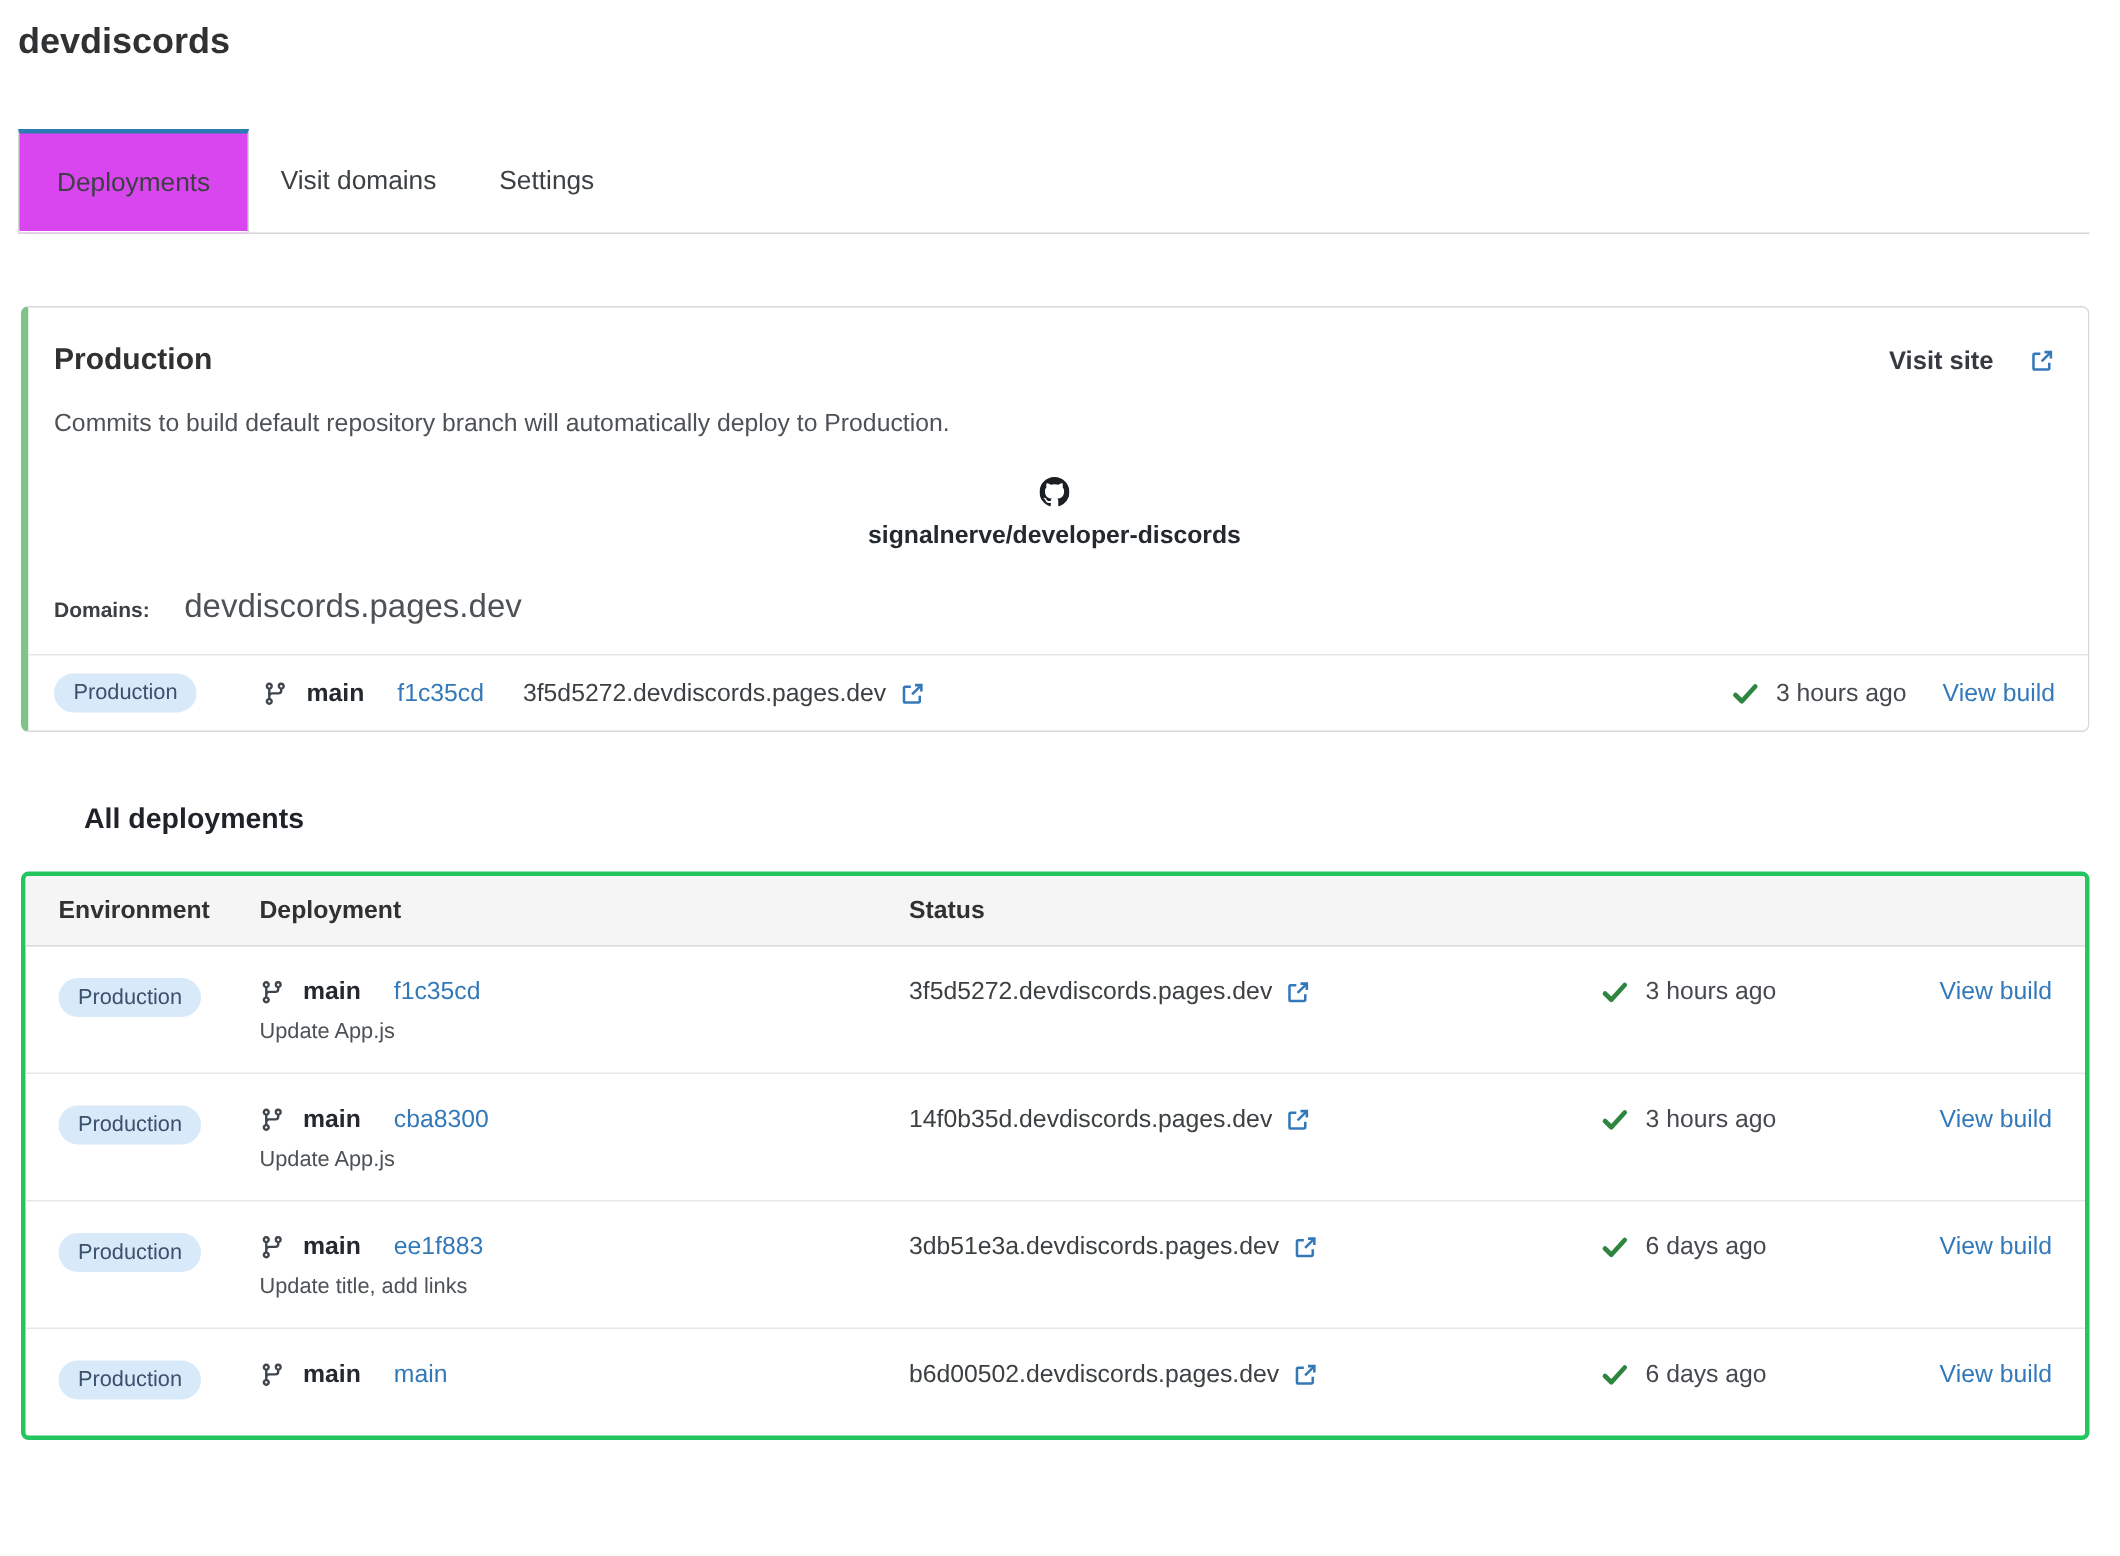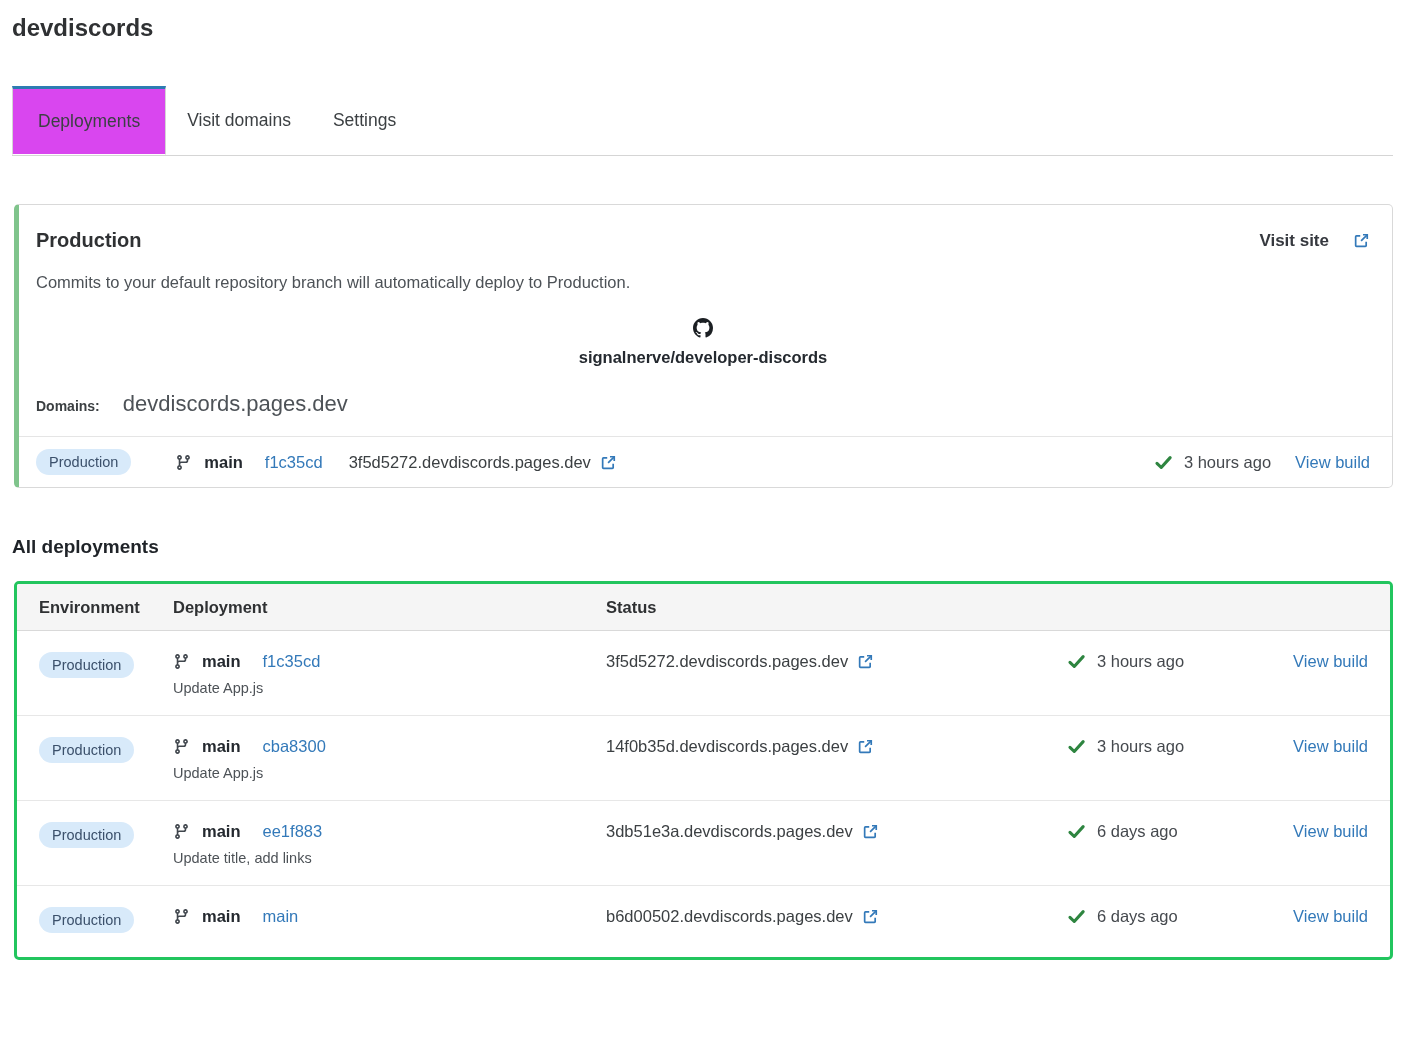--- a/index.html
+++ b/index.html
@@ -57,21 +57,21 @@
   }
   .branch-icon { margin-left: 44px; display: inline-flex; }
   .branch-name { margin-left: 12px; font-size: 16.5px; font-weight: 700; color: #24292f; }
   .commit-link { margin-left: 22px; font-size: 16.5px; }
   .deploy-url { margin-left: 26px; display: inline-flex; align-items: center; gap: 9px; font-size: 16.5px; color: #3c4043; }
   .status-group { margin-left: auto; display: flex; align-items: center; }
   .time-text { margin-left: 11px; font-size: 16.5px; color: #45494e; }
   .view-build { margin-left: 24px; font-size: 16.5px; }
 
   
-  .section-heading { margin-top: 48px; font-size: 19px; font-weight: 700; color: #1f2328; }
+  .section-heading { margin-top: 48px; font-size: 19px; font-weight: 700; color: #1f2328; margin-left: 44px; }
   .deploy-table {
     margin: 23px 0 0 2px;
     border: 3px solid #22c55e;
     border-radius: 5px;
     overflow: hidden;
   }
   .t-header {
     display: grid; grid-template-columns: 134px 433px 461px 1fr;
     background: #f5f5f5; padding: 0 22px; height: 47px; align-items: center;
     border-bottom: 1px solid #d9d9d9;
@@ -130,21 +130,21 @@
       <h2 class="prod-title">Production</h2>
       <a class="visit-site">
         <span>Visit site</span>
         <span>
           <svg width="17" height="17" viewBox="0 0 16 16">
               <use href="#icon-external"></use>
             </svg>
         </span>
       </a>
     </div>
-    <p class="prod-desc">Commits to your default repository branch will automatically deploy to Production.</p>
+    <p class="prod-desc">Commits to build default repository branch will automatically deploy to Production.</p>
     <div class="repo-row">
       <span>
         <svg width="20" height="20" viewBox="0 0 16 16">
             <path fill="#1b1f23" d="M8 0C3.58 0 0 3.58 0 8c0 3.54 2.29 6.53 5.47 7.59.4.07.55-.17.55-.38 0-.19-.01-.82-.01-1.49-2.01.37-2.53-.49-2.69-.94-.09-.23-.48-.94-.82-1.13-.28-.15-.68-.52-.01-.53.63-.01 1.08.58 1.23.82.72 1.21 1.87.87 2.33.66.07-.52.28-.87.51-1.07-1.78-.2-3.64-.89-3.64-3.95 0-.87.31-1.59.82-2.15-.08-.2-.36-1.02.08-2.12 0 0 .67-.21 2.2.82.64-.18 1.32-.27 2-.27s1.36.09 2 .27c1.53-1.04 2.2-.82 2.2-.82.44 1.1.16 1.92.08 2.12.51.56.82 1.27.82 2.15 0 3.07-1.87 3.75-3.65 3.95.29.25.54.73.54 1.48 0 1.07-.01 1.93-.01 2.2 0 .21.15.46.55.38A8.012 8.012 0 0 0 16 8c0-4.42-3.58-8-8-8z"></path>
           </svg>
       </span>
       <span>signalnerve/developer-discords</span>
     </div>
     <div class="domains-row">
       <span class="domains-label">Domains:</span>

